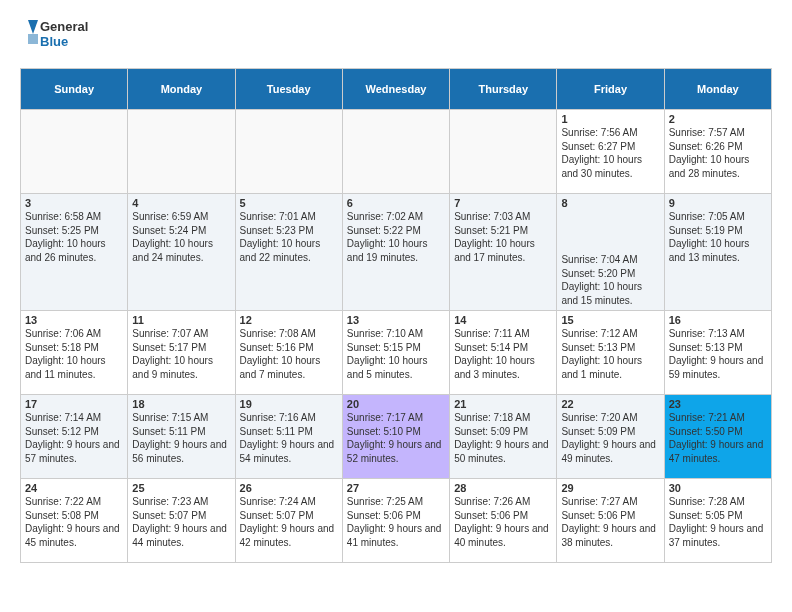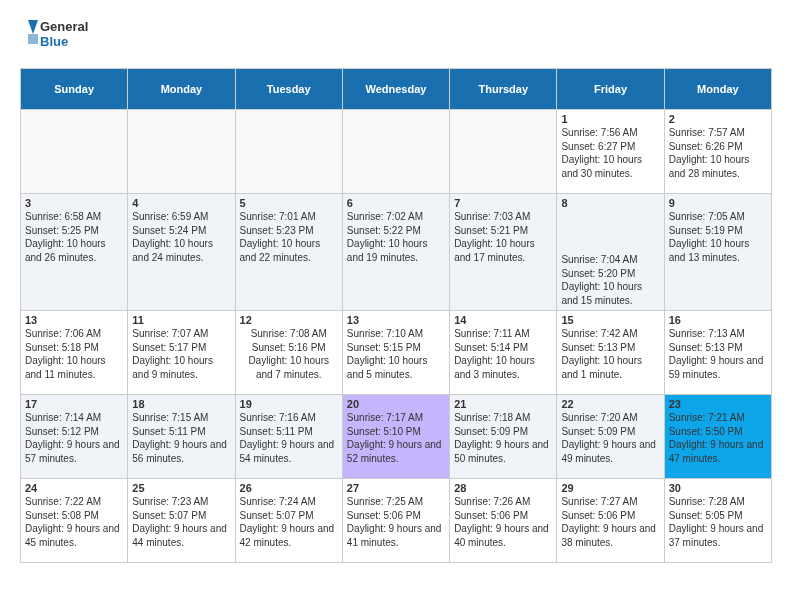--- a/index.html
+++ b/index.html
@@ -187,39 +187,39 @@
 Daylight: 10 hours and 11 minutes.</div>
           </td>
           <td>
             <span class="day-number">11</span>
             <div class="day-info" style="white-space: pre-line;">Sunrise: 7:07 AM
 Sunset: 5:17 PM
 Daylight: 10 hours and 9 minutes.</div>
           </td>
           <td>
             <span class="day-number">12</span>
-            <div class="day-info" style="white-space: pre-line; text-align: center;">Sunrise: 7:08 AM
+            <div class="day-info" style="white-space: pre-line;">Sunrise: 7:08 AM
 Sunset: 5:16 PM
 Daylight: 10 hours and 7 minutes.</div>
           </td>
           <td>
             <span class="day-number">13</span>
             <div class="day-info" style="white-space: pre-line;">Sunrise: 7:10 AM
 Sunset: 5:15 PM
 Daylight: 10 hours and 5 minutes.</div>
           </td>
           <td>
             <span class="day-number">14</span>
             <div class="day-info" style="white-space: pre-line;">Sunrise: 7:11 AM
 Sunset: 5:14 PM
 Daylight: 10 hours and 3 minutes.</div>
           </td>
           <td>
             <span class="day-number">15</span>
-            <div class="day-info" style="white-space: pre-line;">Sunrise: 7:42 AM
+            <div class="day-info" style="white-space: pre-line;">Sunrise: 7:12 AM
 Sunset: 5:13 PM
 Daylight: 10 hours and 1 minute.</div>
           </td>
           <td>
             <span class="day-number">16</span>
             <div class="day-info" style="white-space: pre-line;">Sunrise: 7:13 AM
 Sunset: 5:13 PM
 Daylight: 9 hours and 59 minutes.</div>
           </td>
         </tr>

